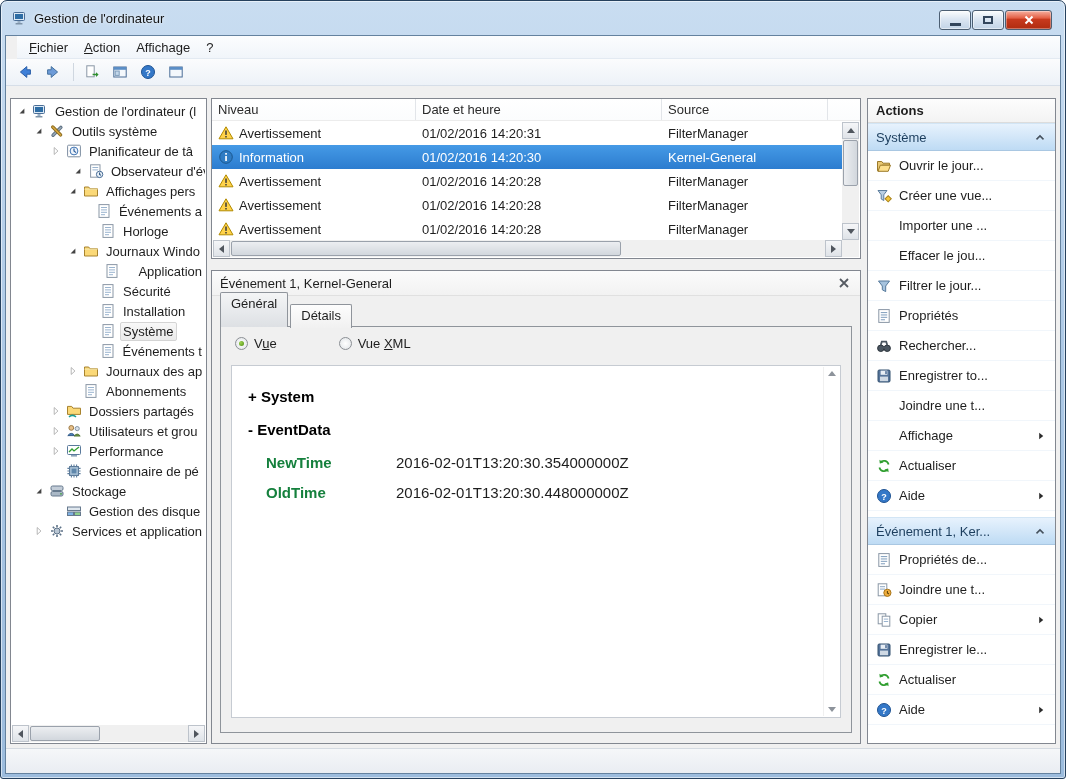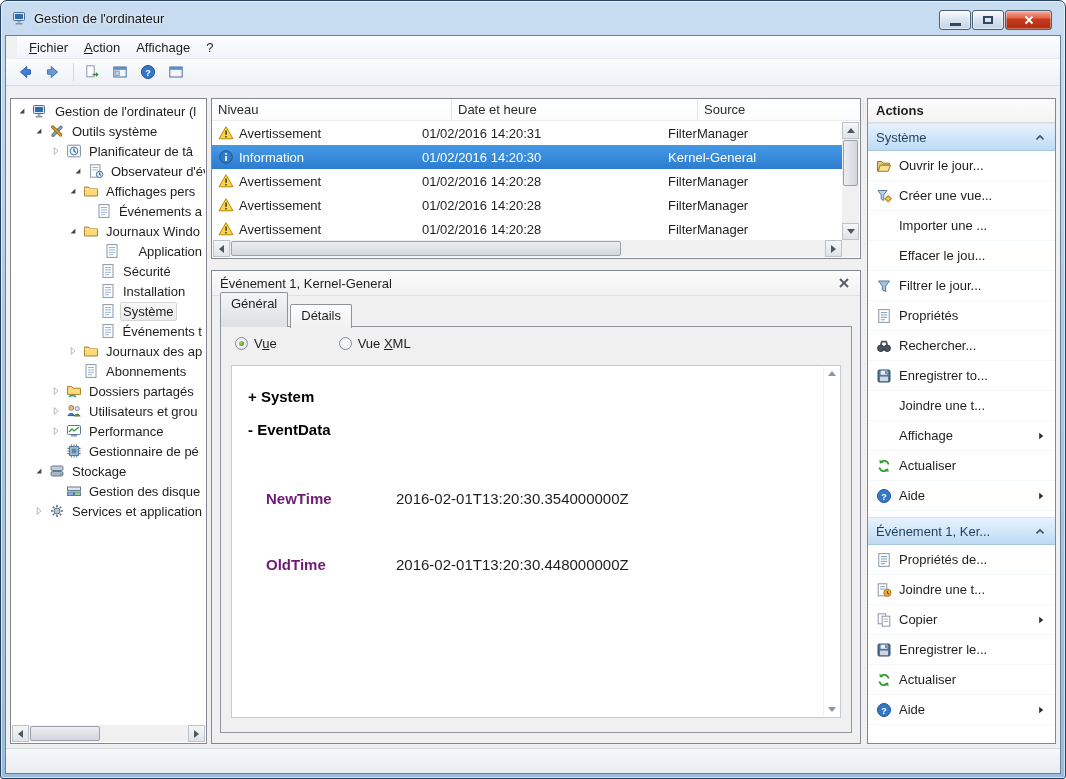--- a/index.html
+++ b/index.html
@@ -86,21 +86,21 @@
   .tab.active { background:linear-gradient(#fdfdfd,#f1f1f1); height:24px; margin-bottom:-1px; z-index:3; }
   .tab-page { position:absolute; left:8px; right:8px; top:55px; bottom:10px; border:1px solid #8f949b; background:#f0f0f0; z-index:1; }
   .radio-row { padding:9px 0 0 14px; display:flex; align-items:center; }
   .radio-wrap { display:flex; align-items:center; margin-right:62px; }
   .radio { width:13px; height:13px; border-radius:50%; border:1px solid #8b8f94; background:radial-gradient(#ffffff,#dfe3e6); margin-right:6px; position:relative; flex:none; }
   .radio.checked::after { content:""; position:absolute; inset:3px; border-radius:50%; background:radial-gradient(circle at 35% 35%,#9ed34f,#4c8c12); }
   .detail-content { position:absolute; left:10px; right:10px; top:38px; bottom:14px; background:#fff; border:1px solid #c6cbd2; }
   .content-text { position:absolute; top:0; left:0; right:18px; bottom:0; overflow:hidden; padding:22px 0 0 16px; }
   .node-line { font-weight:bold; font-size:15px; margin-bottom:16px; color:#000; }
   .kv-line { font-size:15px; margin:0 0 13px 18px; }
-  .kv-key { display:inline-block; width:130px; font-weight:bold; color:#701a75;margin-top:36px; }
+  .kv-key { display:inline-block; width:130px; font-weight:bold; color:#15803d; }
   .content-scroll { position:absolute; top:1px; right:1px; bottom:1px; width:16px; background:#fff; border-left:1px solid #f0f0f0; display:flex; flex-direction:column; justify-content:space-between; align-items:center; padding:4px 0; }
   .content-scroll .tri-up { border-bottom-color:#8d939b; }
   .content-scroll .tri-down { border-top-color:#8d939b; }
 
   
   .actions-panel { position:absolute; left:861px; right:4px; top:12px; bottom:4px; background:#fff; border:1px solid #828790; overflow:hidden; }
   .actions-title { height:24px; display:flex; align-items:center; padding-left:8px; font-weight:bold; color:#1e1e1e; background:linear-gradient(#fdfdfd,#f3f3f3); border-bottom:1px solid #dcdcdc; }
   .sec-header { height:28px; display:flex; align-items:center; padding:0 8px; background:linear-gradient(#e7f2fd,#bedbf4); border-top:1px solid #d2e5f5; border-bottom:1px solid #a9c7e2; color:#1c3e5e; }
   .sec-chev { margin-left:auto; width:14px; height:14px; }
   .action-item { height:30px; display:flex; align-items:center; padding:0 8px; border-bottom:1px solid #f1f6fb; }
@@ -291,124 +291,137 @@
                 <svg viewBox="0 0 16 16" aria-hidden="true">
                   <rect x="3" y="1.6" width="10" height="12.8" fill="#fff" stroke="#8a97a6"></rect>
                   <rect x="5" y="4" width="6" height="1" fill="#9ab4cf"></rect>
                   <rect x="5" y="6.4" width="6" height="1" fill="#9ab4cf"></rect>
                   <rect x="5" y="8.8" width="6" height="1" fill="#9ab4cf"></rect>
                   <rect x="5" y="11.2" width="4" height="1" fill="#9ab4cf"></rect>
                 </svg>
               </span>
               <span class="tree-label">Événements a</span>
             </div>
-            <div class="tree-row" style="padding-left: 55px;">
-              <span class="icon expander">
-                <svg viewBox="0 0 16 16" aria-hidden="true">
-                  <path d="M11.2 4.8 V11.2 H4.8 Z" fill="#444444"></path>
-                </svg>
-              </span>
-              <span class="icon tree-ic">
-                <svg viewBox="0 0 16 16" aria-hidden="true">
-                  <path d="M1.5 4 h4.2 l1.3 1.8 H14.5 V13 H1.5 Z" fill="#fbd978" stroke="#a8832e"></path>
-                  <path d="M1.5 6.2 H14.5" stroke="#f3e6ae"></path>
-                </svg>
-              </span>
-              <span class="tree-label">Journaux Windo</span>
-            </div>
-            <div class="tree-row" style="padding-left: 72px; gap: 11px;">
+            <div class="tree-row" style="padding-left: 72px;">
               <span class="expander spacer"></span>
               <span class="icon tree-ic">
                 <svg viewBox="0 0 16 16" aria-hidden="true">
                   <rect x="3" y="1.6" width="10" height="12.8" fill="#fff" stroke="#8a97a6"></rect>
                   <rect x="5" y="4" width="6" height="1" fill="#9ab4cf"></rect>
                   <rect x="5" y="6.4" width="6" height="1" fill="#9ab4cf"></rect>
                   <rect x="5" y="8.8" width="6" height="1" fill="#9ab4cf"></rect>
                   <rect x="5" y="11.2" width="4" height="1" fill="#9ab4cf"></rect>
                 </svg>
               </span>
-              <span class="tree-label">Application</span>
-            </div>
-            <div class="tree-row" style="padding-left: 72px;">
+              <span class="tree-label">Horloge</span>
+            </div>
+            <div class="tree-row" style="padding-left: 55px;">
+              <span class="icon expander">
+                <svg viewBox="0 0 16 16" aria-hidden="true">
+                  <path d="M11.2 4.8 V11.2 H4.8 Z" fill="#444444"></path>
+                </svg>
+              </span>
+              <span class="icon tree-ic">
+                <svg viewBox="0 0 16 16" aria-hidden="true">
+                  <path d="M1.5 4 h4.2 l1.3 1.8 H14.5 V13 H1.5 Z" fill="#fbd978" stroke="#a8832e"></path>
+                  <path d="M1.5 6.2 H14.5" stroke="#f3e6ae"></path>
+                </svg>
+              </span>
+              <span class="tree-label">Journaux Windo</span>
+            </div>
+            <div class="tree-row" style="padding-left: 72px; gap: 11px;">
               <span class="expander spacer"></span>
               <span class="icon tree-ic">
                 <svg viewBox="0 0 16 16" aria-hidden="true">
                   <rect x="3" y="1.6" width="10" height="12.8" fill="#fff" stroke="#8a97a6"></rect>
                   <rect x="5" y="4" width="6" height="1" fill="#9ab4cf"></rect>
                   <rect x="5" y="6.4" width="6" height="1" fill="#9ab4cf"></rect>
                   <rect x="5" y="8.8" width="6" height="1" fill="#9ab4cf"></rect>
                   <rect x="5" y="11.2" width="4" height="1" fill="#9ab4cf"></rect>
                 </svg>
               </span>
-              <span class="tree-label">Sécurité</span>
+              <span class="tree-label">Application</span>
             </div>
             <div class="tree-row" style="padding-left: 72px;">
               <span class="expander spacer"></span>
               <span class="icon tree-ic">
                 <svg viewBox="0 0 16 16" aria-hidden="true">
                   <rect x="3" y="1.6" width="10" height="12.8" fill="#fff" stroke="#8a97a6"></rect>
                   <rect x="5" y="4" width="6" height="1" fill="#9ab4cf"></rect>
                   <rect x="5" y="6.4" width="6" height="1" fill="#9ab4cf"></rect>
                   <rect x="5" y="8.8" width="6" height="1" fill="#9ab4cf"></rect>
                   <rect x="5" y="11.2" width="4" height="1" fill="#9ab4cf"></rect>
                 </svg>
               </span>
-              <span class="tree-label">Installation</span>
-            </div>
-            <div class="tree-row selected" style="padding-left: 72px;">
+              <span class="tree-label">Sécurité</span>
+            </div>
+            <div class="tree-row" style="padding-left: 72px;">
               <span class="expander spacer"></span>
               <span class="icon tree-ic">
                 <svg viewBox="0 0 16 16" aria-hidden="true">
                   <rect x="3" y="1.6" width="10" height="12.8" fill="#fff" stroke="#8a97a6"></rect>
                   <rect x="5" y="4" width="6" height="1" fill="#9ab4cf"></rect>
                   <rect x="5" y="6.4" width="6" height="1" fill="#9ab4cf"></rect>
                   <rect x="5" y="8.8" width="6" height="1" fill="#9ab4cf"></rect>
                   <rect x="5" y="11.2" width="4" height="1" fill="#9ab4cf"></rect>
                 </svg>
               </span>
-              <span class="tree-label">Système</span>
-            </div>
-            <div class="tree-row" style="padding-left: 72px;">
+              <span class="tree-label">Installation</span>
+            </div>
+            <div class="tree-row selected" style="padding-left: 72px;">
               <span class="expander spacer"></span>
               <span class="icon tree-ic">
                 <svg viewBox="0 0 16 16" aria-hidden="true">
                   <rect x="3" y="1.6" width="10" height="12.8" fill="#fff" stroke="#8a97a6"></rect>
                   <rect x="5" y="4" width="6" height="1" fill="#9ab4cf"></rect>
                   <rect x="5" y="6.4" width="6" height="1" fill="#9ab4cf"></rect>
                   <rect x="5" y="8.8" width="6" height="1" fill="#9ab4cf"></rect>
                   <rect x="5" y="11.2" width="4" height="1" fill="#9ab4cf"></rect>
                 </svg>
               </span>
-              <span class="tree-label">Événements t</span>
-            </div>
-            <div class="tree-row" style="padding-left: 55px;">
-              <span class="icon expander">
-                <svg viewBox="0 0 16 16" aria-hidden="true">
-                  <path d="M5.6 3.4 L10.6 8 L5.6 12.6 Z" fill="#ffffff" stroke="#a0a0a0"></path>
-                </svg>
-              </span>
-              <span class="icon tree-ic">
-                <svg viewBox="0 0 16 16" aria-hidden="true">
-                  <path d="M1.5 4 h4.2 l1.3 1.8 H14.5 V13 H1.5 Z" fill="#fbd978" stroke="#a8832e"></path>
-                  <path d="M1.5 6.2 H14.5" stroke="#f3e6ae"></path>
-                </svg>
-              </span>
-              <span class="tree-label">Journaux des ap</span>
-            </div>
-            <div class="tree-row" style="padding-left: 55px;">
+              <span class="tree-label">Système</span>
+            </div>
+            <div class="tree-row" style="padding-left: 72px;">
               <span class="expander spacer"></span>
               <span class="icon tree-ic">
                 <svg viewBox="0 0 16 16" aria-hidden="true">
                   <rect x="3" y="1.6" width="10" height="12.8" fill="#fff" stroke="#8a97a6"></rect>
                   <rect x="5" y="4" width="6" height="1" fill="#9ab4cf"></rect>
                   <rect x="5" y="6.4" width="6" height="1" fill="#9ab4cf"></rect>
                   <rect x="5" y="8.8" width="6" height="1" fill="#9ab4cf"></rect>
                   <rect x="5" y="11.2" width="4" height="1" fill="#9ab4cf"></rect>
                 </svg>
               </span>
+              <span class="tree-label">Événements t</span>
+            </div>
+            <div class="tree-row" style="padding-left: 55px;">
+              <span class="icon expander">
+                <svg viewBox="0 0 16 16" aria-hidden="true">
+                  <path d="M5.6 3.4 L10.6 8 L5.6 12.6 Z" fill="#ffffff" stroke="#a0a0a0"></path>
+                </svg>
+              </span>
+              <span class="icon tree-ic">
+                <svg viewBox="0 0 16 16" aria-hidden="true">
+                  <path d="M1.5 4 h4.2 l1.3 1.8 H14.5 V13 H1.5 Z" fill="#fbd978" stroke="#a8832e"></path>
+                  <path d="M1.5 6.2 H14.5" stroke="#f3e6ae"></path>
+                </svg>
+              </span>
+              <span class="tree-label">Journaux des ap</span>
+            </div>
+            <div class="tree-row" style="padding-left: 55px;">
+              <span class="expander spacer"></span>
+              <span class="icon tree-ic">
+                <svg viewBox="0 0 16 16" aria-hidden="true">
+                  <rect x="3" y="1.6" width="10" height="12.8" fill="#fff" stroke="#8a97a6"></rect>
+                  <rect x="5" y="4" width="6" height="1" fill="#9ab4cf"></rect>
+                  <rect x="5" y="6.4" width="6" height="1" fill="#9ab4cf"></rect>
+                  <rect x="5" y="8.8" width="6" height="1" fill="#9ab4cf"></rect>
+                  <rect x="5" y="11.2" width="4" height="1" fill="#9ab4cf"></rect>
+                </svg>
+              </span>
               <span class="tree-label">Abonnements</span>
             </div>
             <div class="tree-row" style="padding-left: 38px;">
               <span class="icon expander">
                 <svg viewBox="0 0 16 16" aria-hidden="true">
                   <path d="M5.6 3.4 L10.6 8 L5.6 12.6 Z" fill="#ffffff" stroke="#a0a0a0"></path>
                 </svg>
               </span>
               <span class="icon tree-ic">
                 <svg viewBox="0 0 16 16" aria-hidden="true">
@@ -513,21 +526,21 @@
             </div>
         </div>
       </div>
 
       <div class="splitter-v" style="left:201px;"></div>
 
       <div class="center-panel">
 
         <div class="event-list">
           <div class="list-header" id="listHeader">
-              <div class="col-h" style="width: 240px;">
+              <div class="col-h" style="width: 204px;">
                 <span>Niveau</span>
               </div>
               <div class="col-h" style="width: 246px;">
                 <span>Date et heure</span>
               </div>
               <div class="col-h" style="width: 166px;">
                 <span>Source</span>
               </div>
             </div>
           <div class="list-rows" id="listRows">

